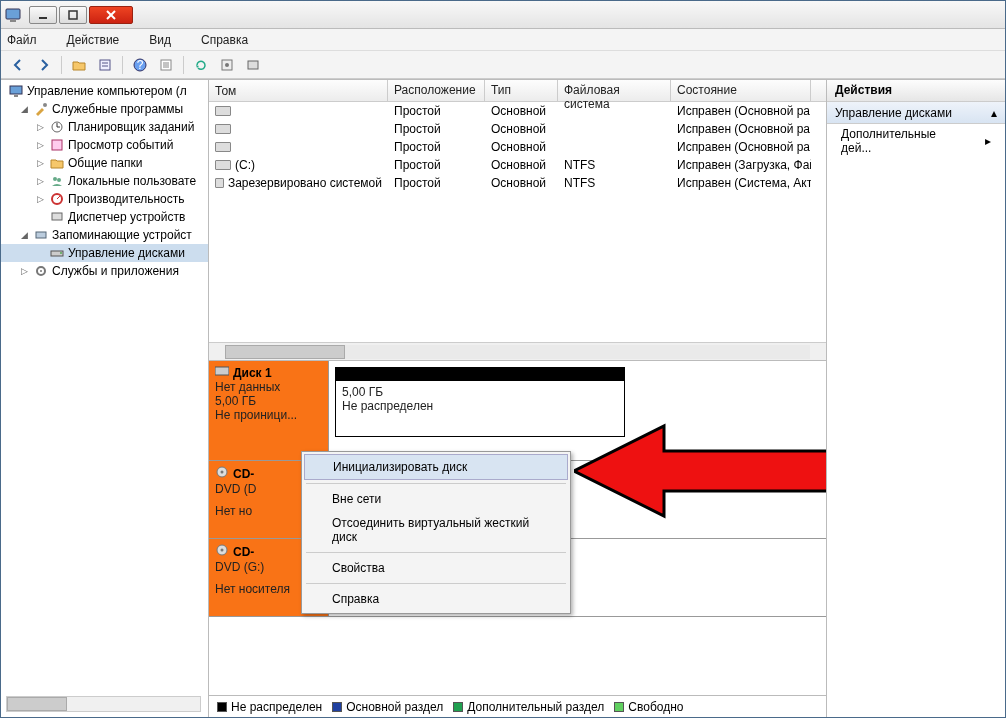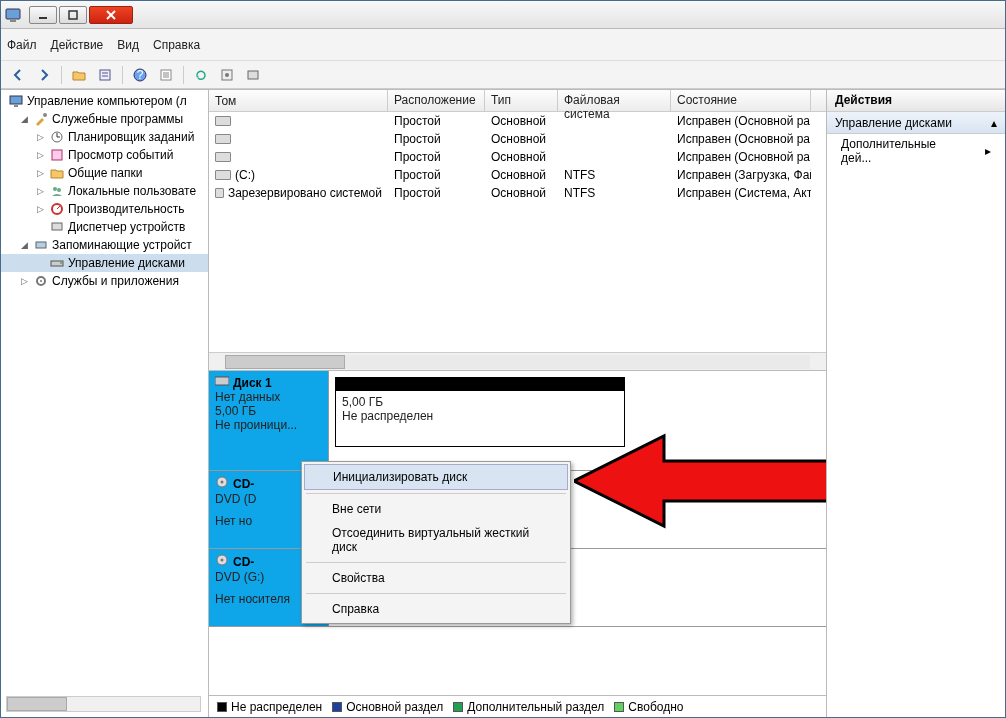--- a/index.html
+++ b/index.html
@@ -7,21 +7,21 @@
 
 .window { width: 1006px; height: 718px; border: 1px solid #4a6a8a; background: #f0f0f0; display: flex; flex-direction: column; }
 .titlebar { height: 28px; background: linear-gradient(#f8f8f8, #e4e4e4); display: flex; align-items: center; padding: 0 4px; border-bottom: 1px solid #bbb; }
 .titlebar .icon { width: 16px; height: 16px; margin-right: 6px; }
 .titlebar .title { flex: 1; color: #333; }
 .winbtns { display: flex; }
 .winbtn { width: 28px; height: 18px; border: 1px solid #888; margin-left: 2px; background: linear-gradient(#fafafa,#dcdcdc); display:flex; align-items:center; justify-content:center; font-size:10px; border-radius:2px; cursor:pointer; }
 .winbtn.close { background: linear-gradient(#ee4422,#cc2211); color:#fff; border-color:#992211; width:44px; }
 .winbtn svg { width:10px; height:10px; }
 
-.menubar { height: 32px; background: #f4f4f4; display: flex; align-items: center; padding: 0 6px; border-bottom: 1px solid #ddd; gap: 14px; }
+.menubar { height: 22px; background: #f4f4f4; display: flex; align-items: center; padding: 0 6px; border-bottom: 1px solid #ddd; gap: 30px; }
 .menubar .menu { color: #222; cursor:pointer; }
 
 .toolbar { height: 28px; background: #f4f4f4; display: flex; align-items: center; padding: 0 6px; border-bottom: 1px solid #ccc; gap: 4px; }
 .tbtn { width: 22px; height: 22px; border: 1px solid transparent; border-radius: 2px; display:flex; align-items:center; justify-content:center; cursor:pointer; }
 .tsep { width:1px; height:18px; background:#ccc; margin:0 2px; }
 
 .body { flex:1; display:flex; background:#fff; border-top:1px solid #bbb; }
 .tree { width: 208px; border-right:1px solid #bbb; overflow:hidden; padding: 2px 0; }
 .tree-item { display:flex; align-items:center; padding: 1px 2px 1px 4px; white-space:nowrap; cursor:pointer; height:18px; }
 .tree-item .exp { width:11px; display:inline-flex; justify-content:center; color:#666; font-size:9px; }
@@ -44,21 +44,21 @@
 .c-fs  { width:113px; }
 .c-st  { width:140px; }
 .volrow .dicon { width:16px; height:10px; border:1px solid #888; border-radius:1px; background:#ddd; margin-right:4px; display:inline-block; }
 
 .hscroll { height:18px; background:#f0f0f0; border-top:1px solid #ccc; display:flex; align-items:center; }
 .hscroll .track { flex:1; height:14px; background:#eaeaea; margin:0 16px; position:relative; }
 .hscroll .thumb { position:absolute; left:0; width:120px; height:14px; background:#ccc; border:1px solid #aaa; }
 
 .diskarea { flex:1; border-top:1px solid #bbb; overflow:hidden; background:#fff; position:relative; }
 .diskrow { display:flex; border-bottom:1px solid #999; min-height:78px; }
-.diskrow .dhead { width:120px; border-right:1px solid #999; padding:4px 6px; background:#0ea5e9; }
+.diskrow .dhead { width:120px; border-right:1px solid #999; padding:4px 6px; background:#f97316; }
 .diskrow .dhead .dname { font-weight:bold; display:flex; align-items:center; gap:4px; }
 .diskrow .dhead .dline { color:#222; }
 .diskrow .dbody { flex:1; position:relative; }
 .partbox { position:absolute; border:1px solid #000; background:#fff; padding:4px 6px; }
 .partbox.black { border-top:14px solid #000; }
 .partbox .pline { color:#222; }
 
 .legend { height:22px; border-top:1px solid #bbb; display:flex; align-items:center; padding:0 8px; gap:10px; background:#fff; }
 .legend .litem { display:flex; align-items:center; gap:4px; }
 .legend .sw { width:10px; height:10px; border:1px solid #555; }

